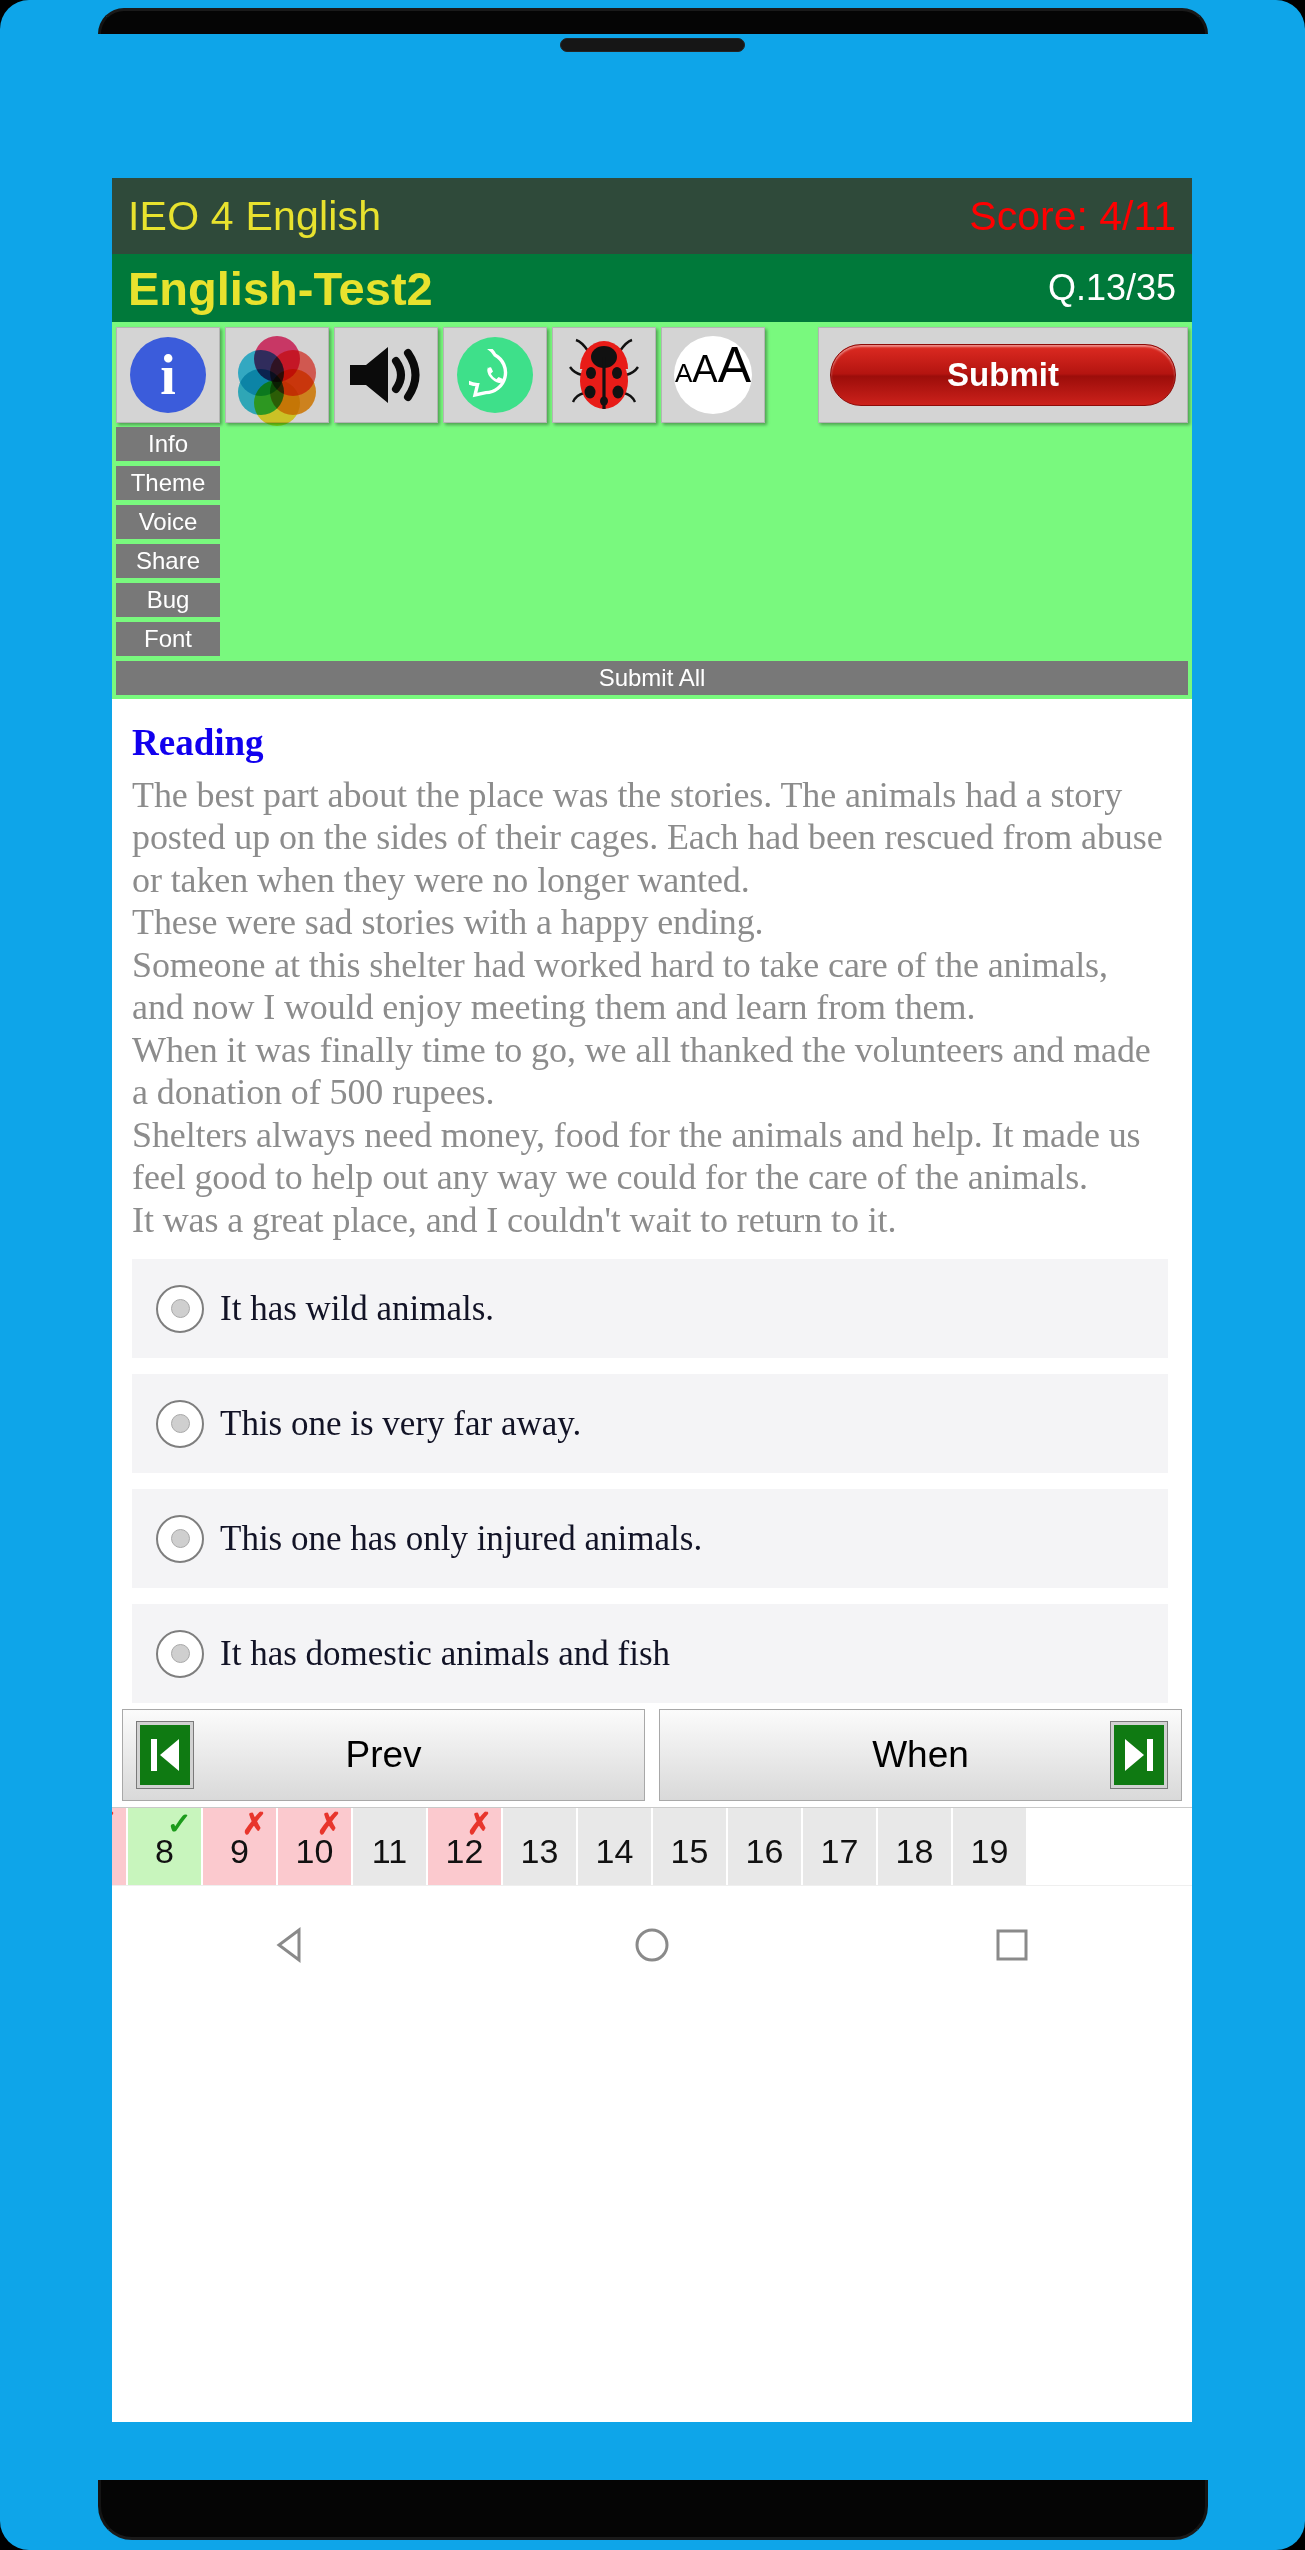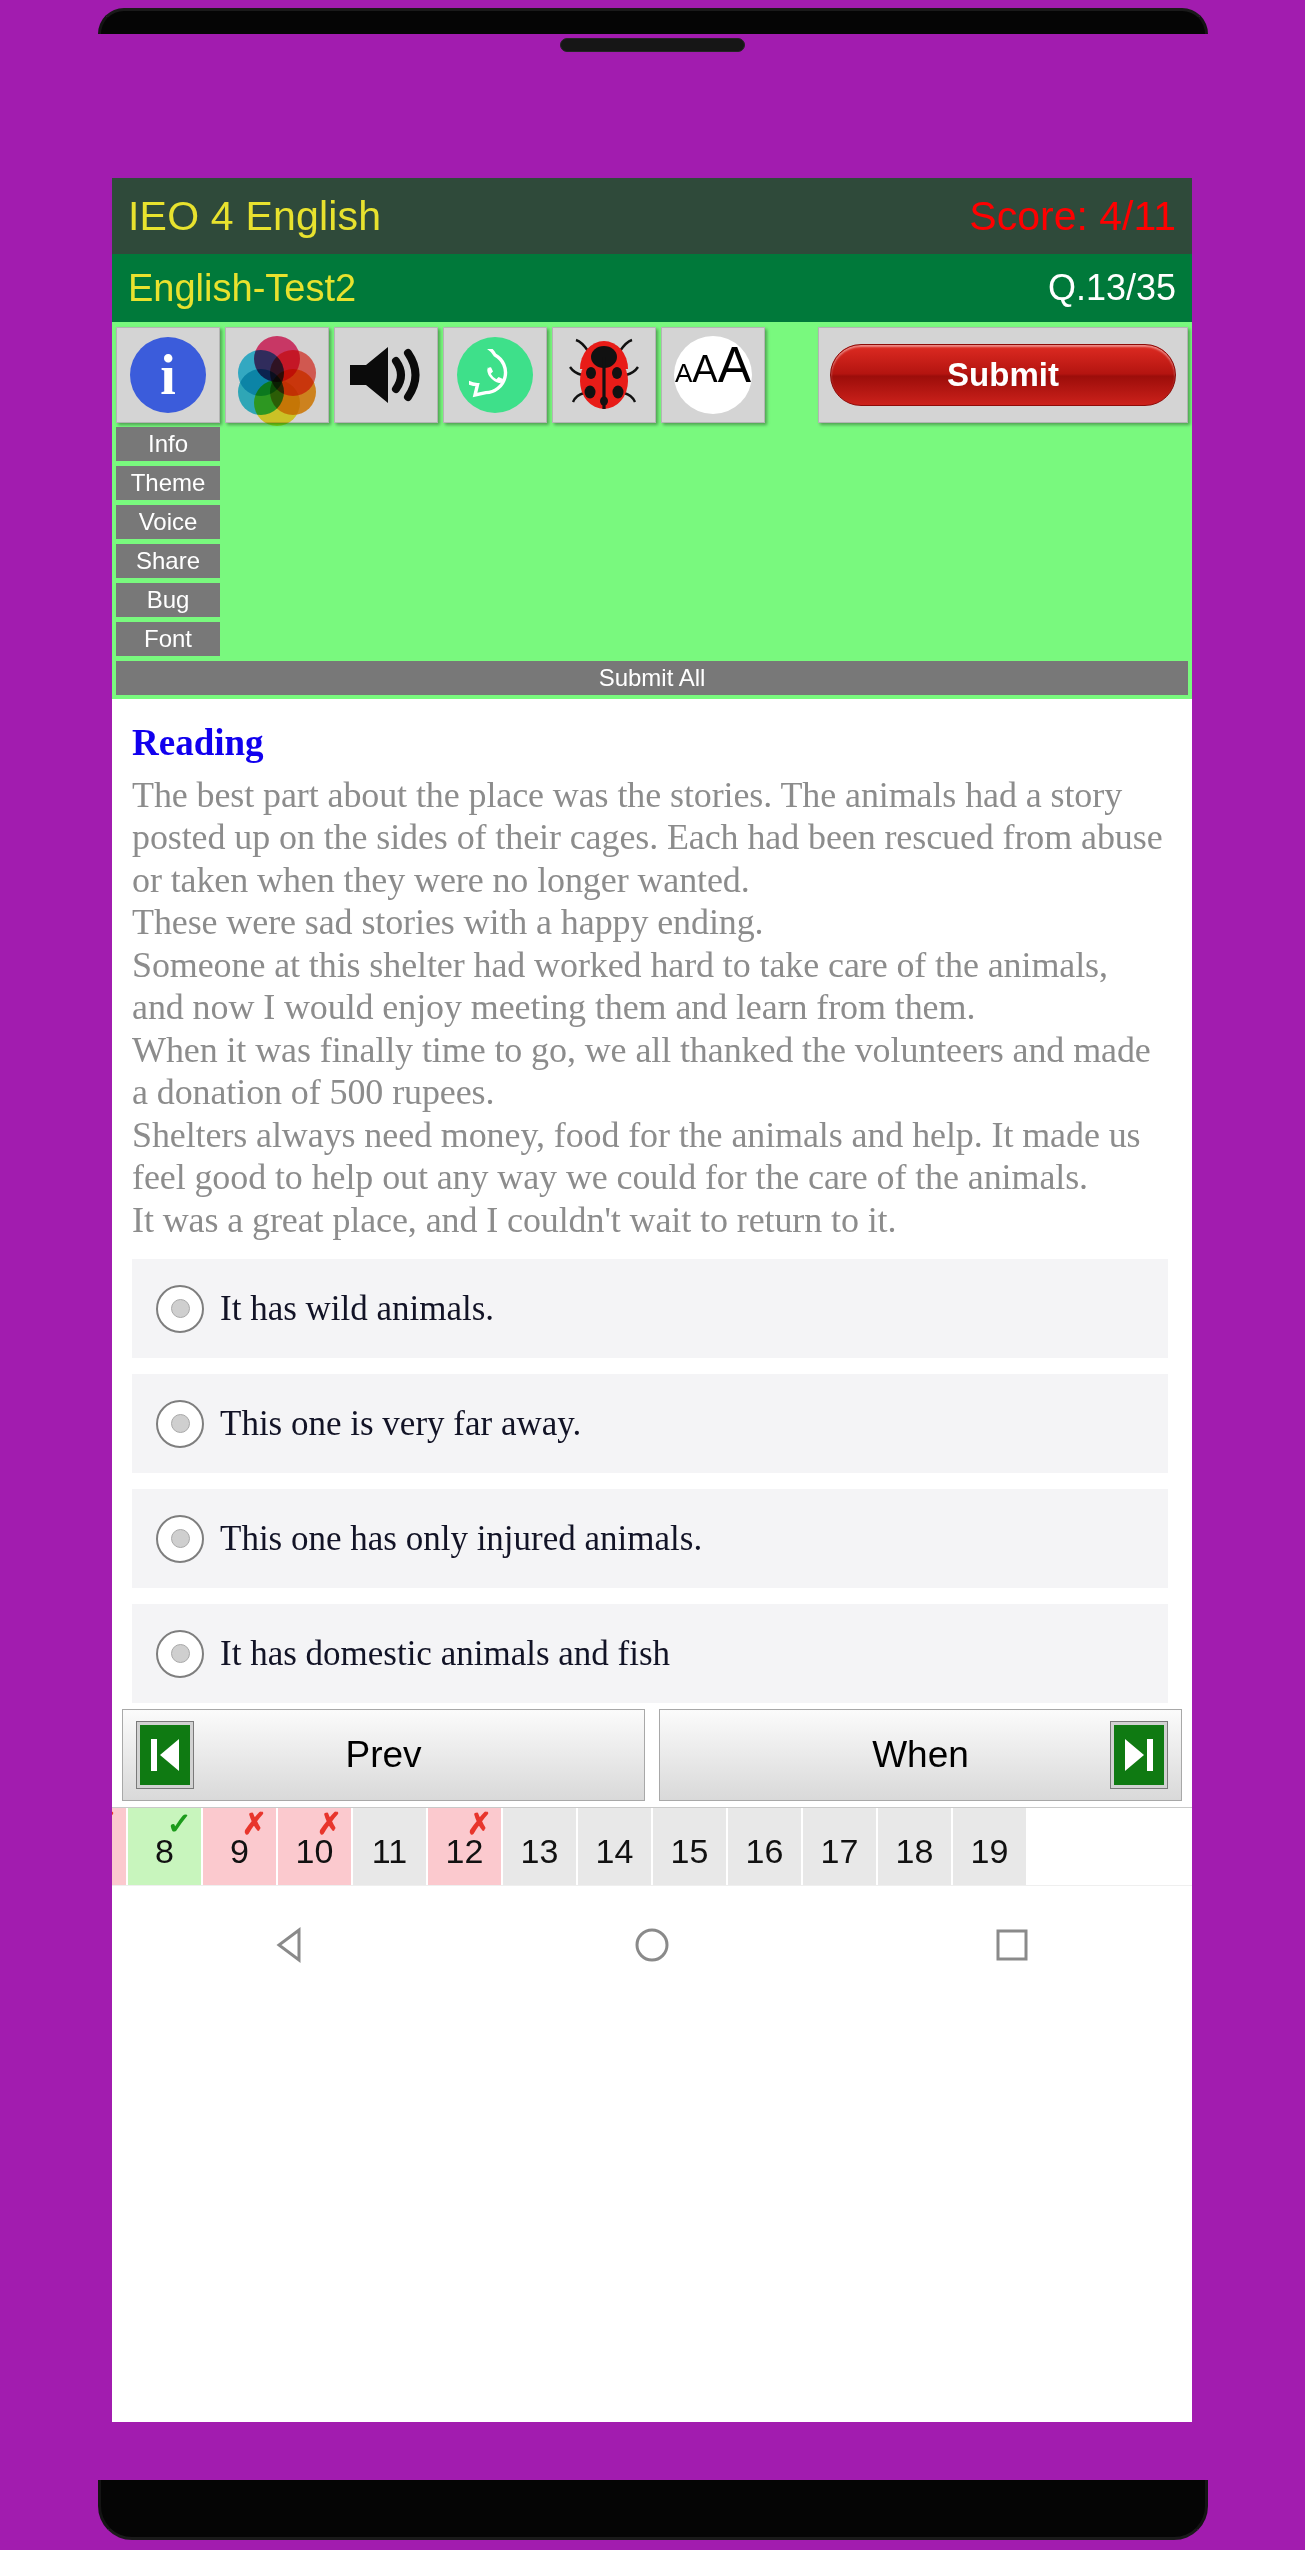--- a/index.html
+++ b/index.html
@@ -6,21 +6,22 @@
   html, body {
     width:1305px; height:2550px;
     background:#000;
     font-family:"Liberation Sans", sans-serif;
     overflow:hidden;
   }
 
   
   #device-frame{
     position:absolute; left:0; top:0; width:1305px; height:2550px;
-    background:#a21caf;
+    background:#0ea5e9;
+    border-radius:29px;
   }
   #phone-bezel-top{
     position:absolute; left:98px; top:8px; width:1110px; height:26px;
     border-top:3px solid #1a1a1a; border-left:3px solid #141414; border-right:3px solid #141414;
     border-radius:34px 34px 0 0;
     background:#050505;
   }
   #earpiece{
     position:absolute; left:560px; top:38px; width:185px; height:14px;
     background:#161616; border-radius:8px;
@@ -47,21 +48,21 @@
   }
   #app-title{ color:#e8e22e; font-size:41px; letter-spacing:.2px; }
   #score-text{ color:#ff0000; font-size:41px; }
 
   
   #sub-bar{
     height:68px; background:#00793a;
     display:flex; align-items:center; justify-content:space-between;
     padding:0 16px;
   }
-  #test-name{ color:#e8e22e; font-size:38px; }
+  #test-name{ color:#e8e22e; font-size:47px;font-weight:bold; }
   #question-counter{ color:#ffffff; font-size:36px; }
 
   
   #toolbar{
     background:#79f97e;
     padding:5px 4px 4px 4px;
     display:flex; gap:5px;
   }
   .tool-btn{
     flex:0 0 auto;

